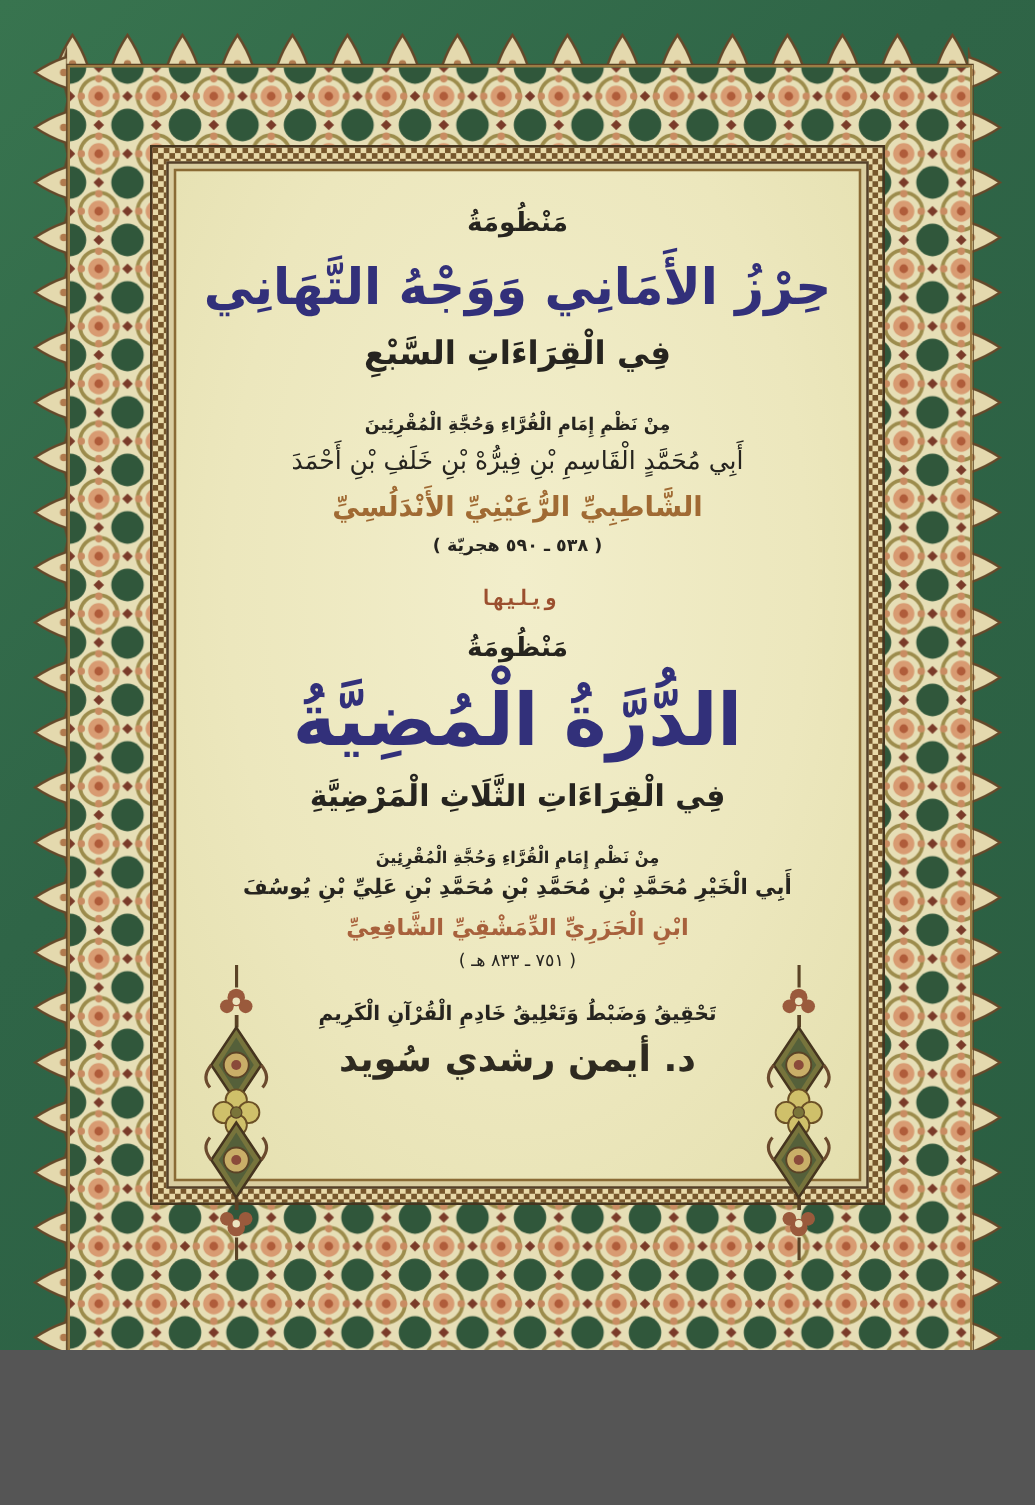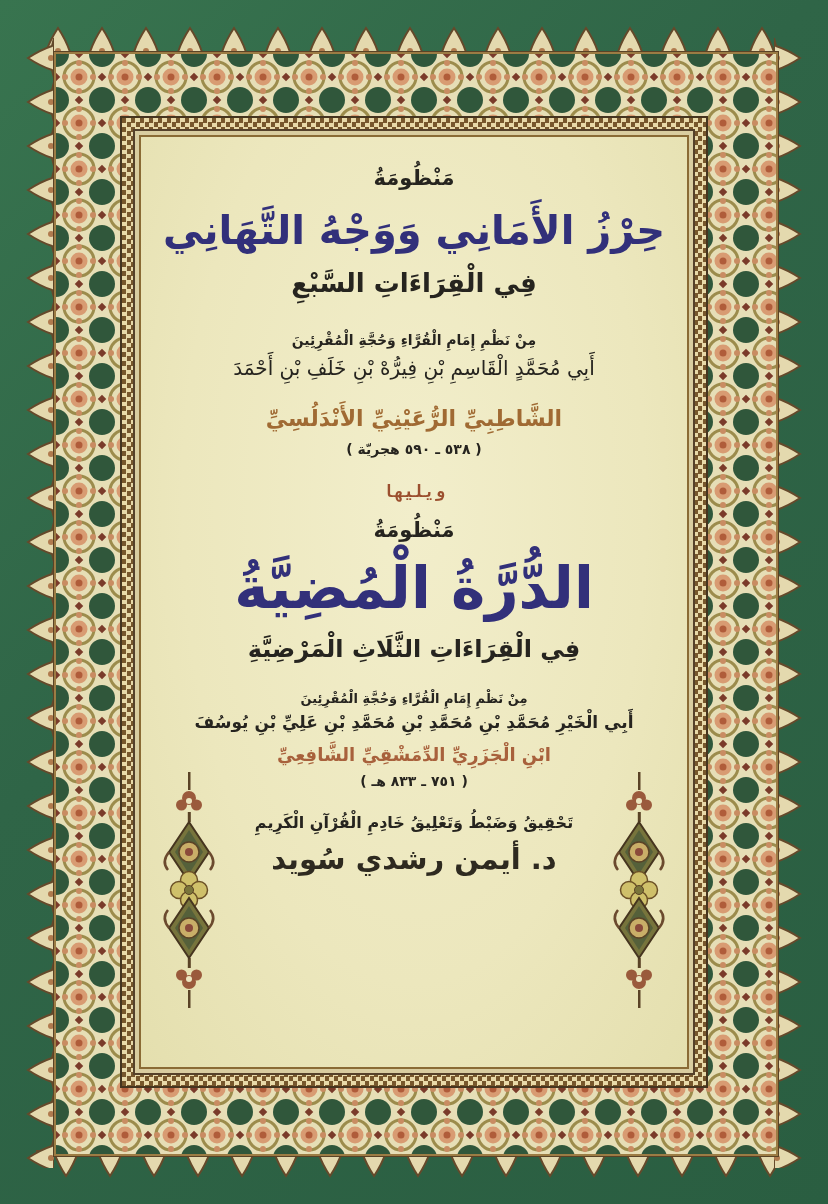--- a/index.html
+++ b/index.html
@@ -1,18 +1,18 @@
 <!DOCTYPE html>
 <html lang="ar"><head>
 <meta charset="utf-8">
 <style>
   html,body{margin:0;padding:0;background:#555;}
   .cover{
     position:relative;
-    width:828px;height:1204px;
+    width:828px;height:1080px;
     background:linear-gradient(135deg,#38744f 0%,#2f6547 40%,#2a5e41 100%);
     overflow:hidden;
     font-family:"DejaVu Sans",sans-serif;
   }
   svg.crest{position:absolute;display:block;}
   .crest-top{left:36px;right:36px;top:24px;height:30px;width:756px;}
   .crest-bottom{left:36px;right:36px;bottom:24px;height:30px;width:756px;transform:rotate(180deg);}
   .crest-left{left:24px;top:36px;bottom:36px;width:30px;height:1132px;}
   .crest-right{right:24px;top:36px;bottom:36px;width:30px;height:1132px;transform:scaleX(-1);}
   svg.arab{
@@ -32,30 +32,30 @@
   .content{
     position:absolute;left:150px;right:150px;top:146px;bottom:146px;
     direction:rtl;text-align:center;color:#26241f;
   }
   .content div{white-space:nowrap;}
   .t-label{font-size:21px;font-weight:600;margin-top:20px;}
   .t-title1{font-size:40px;font-weight:bold;color:#32307a;margin-top:14px;line-height:1.3;}
   .t-sub1{font-size:26px;font-weight:bold;margin-top:12px;}
   .t-intro{font-size:14px;font-weight:600;margin-top:34px;}
   .t-name1{font-size:20px;font-weight:normal;margin-top:8px;}
-  .t-nisba1{font-size:22px;font-weight:bold;color:#a06a33;margin-top:26px;}
+  .t-nisba1{font-size:22px;font-weight:bold;color:#a06a33;margin-top:14px;}
   .t-dates{font-size:14px;font-weight:600;margin-top:10px;}
   .t-connector{font-size:17px;font-weight:600;color:#9b4f2e;margin-top:24px;font-family:Liberation Mono, monospace;}
   .t-label2{font-size:21px;font-weight:600;margin-top:16px;}
   .t-title2{font-size:58px;font-weight:bold;color:#32307a;margin-top:10px;line-height:1.25;}
   .t-sub2{font-size:24px;font-weight:bold;margin-top:10px;}
   .t-intro2{font-size:13px;font-weight:600;margin-top:28px;}
   .t-name2{font-size:17px;font-weight:bold;margin-top:6px;}
   .t-nisba2{font-size:18px;font-weight:bold;color:#a8613c;margin-top:12px;}
-  .t-dates2{font-size:14px;font-weight:700;margin-top:8px;}
+  .t-dates2{font-size:14px;font-weight:400;margin-top:8px;}
   .t-role{font-size:16px;font-weight:bold;margin-top:24px;}
   .t-drname{font-size:29px;font-weight:bold;color:#2e2a20;margin-top:10px;}
   .t-pub{font-size:24px;font-weight:bold;color:#2e2a20;margin-top:24px;}
   svg.pendant{position:absolute;width:62px;height:236px;}
   .pendant-left{left:158px;top:772px;}
   .pendant-right{right:158px;top:772px;}
   .defs-hidden{position:absolute;width:0;height:0;}
 </style>
 </head>
 <body>

